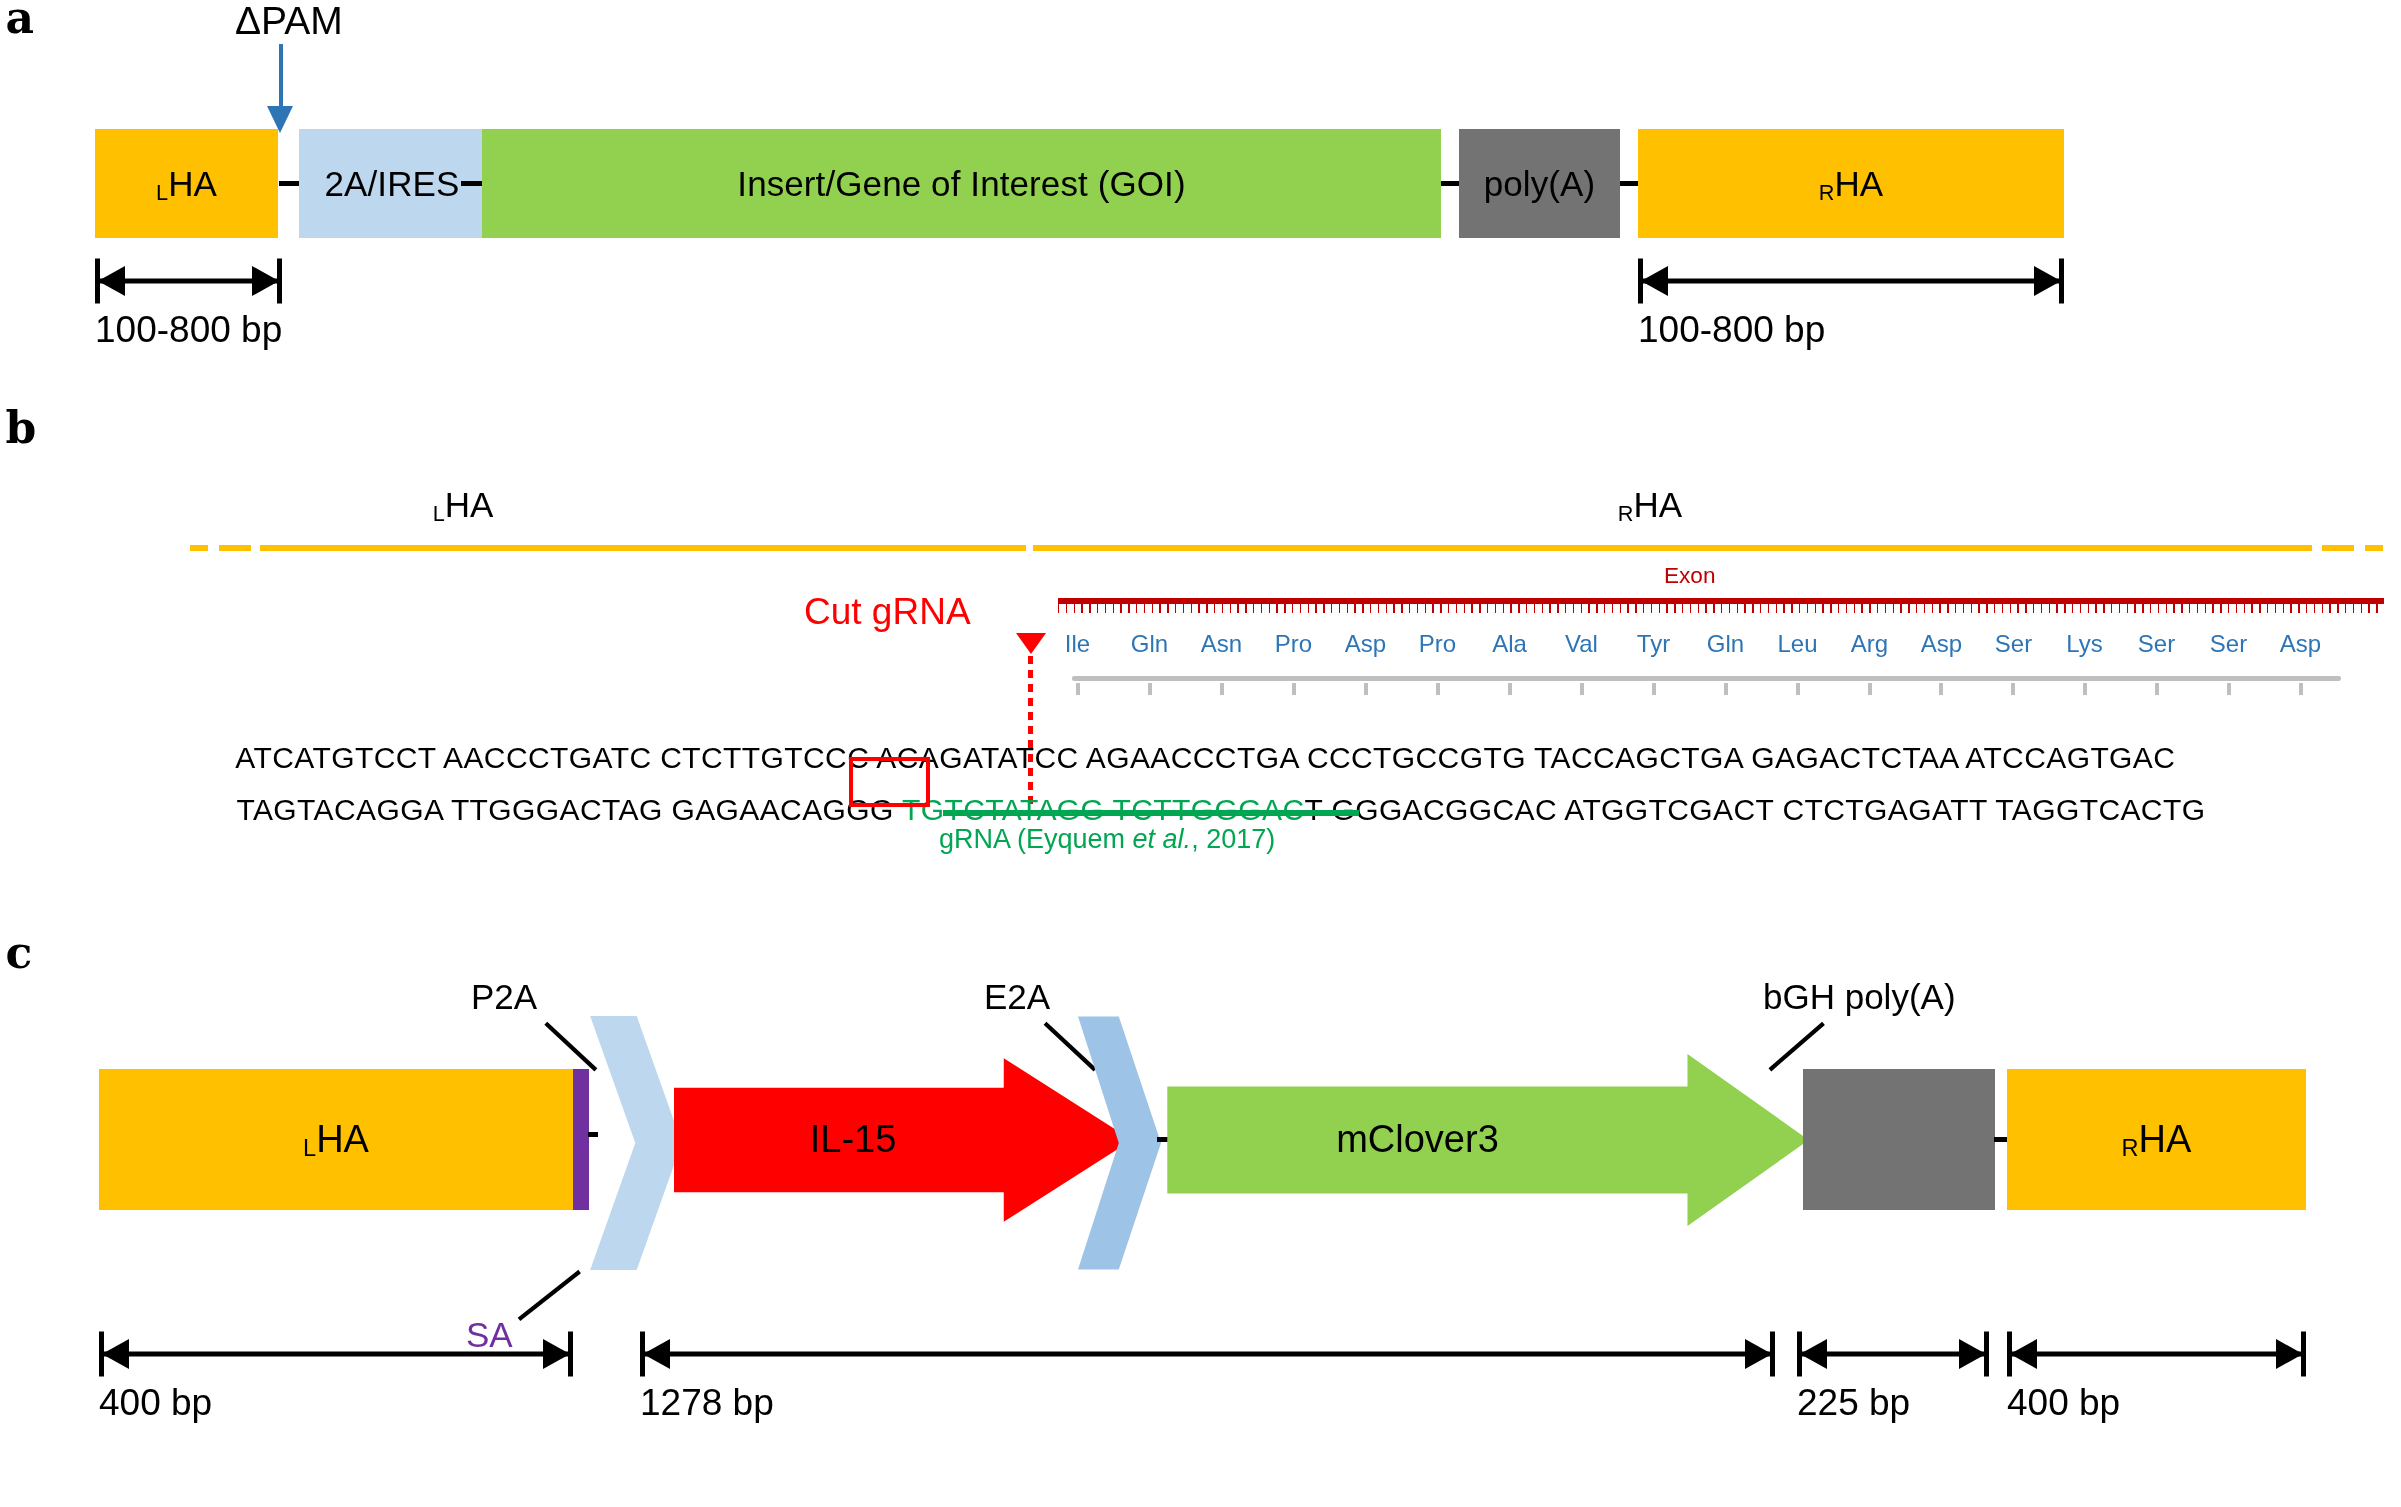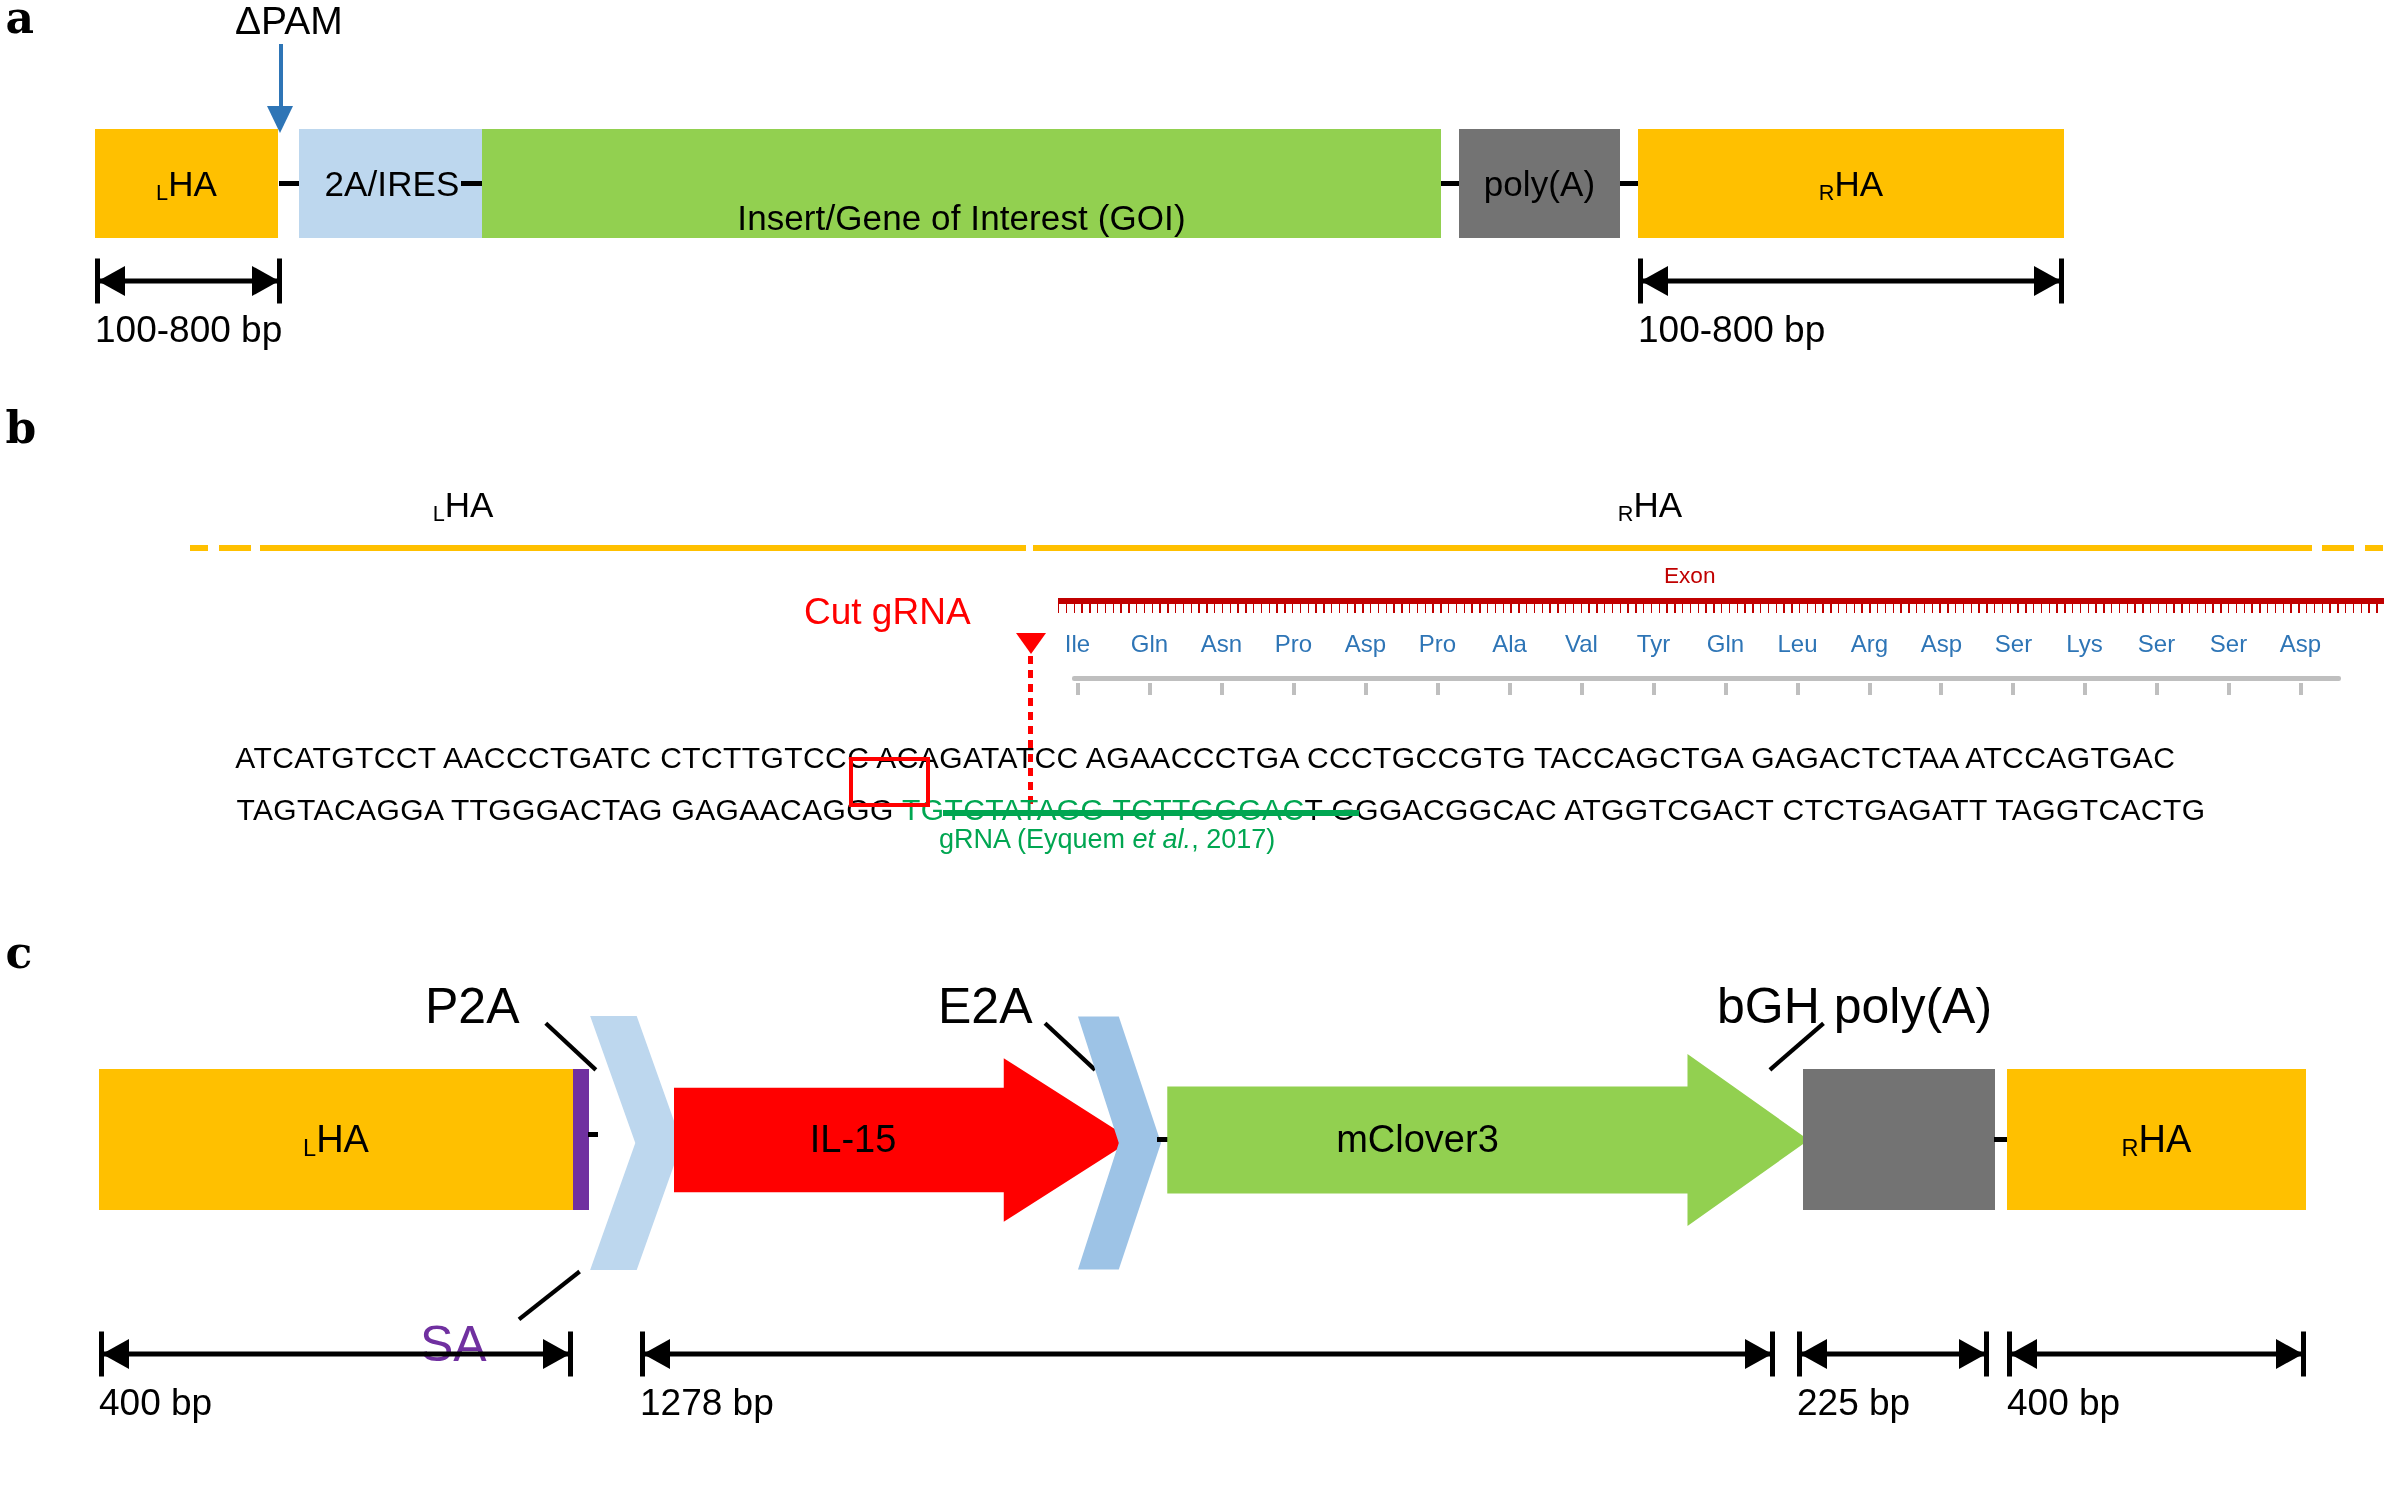--- a/index.html
+++ b/index.html
@@ -212,22 +212,23 @@
     position: absolute;
     display: flex; align-items: center; justify-content: center;
     font-size: 38px;
     color: #000;
     white-space: nowrap;
   }
   .sa-bar      { background: #7030A0; position:absolute; }
 
   .callout-label {
     position: absolute;
-    font-size: 50px;
-    white-space: nowrap;
+    font-size: 35px;
+    white-space: nowrap;
+    margin-left: 46px;
   }
   .callout-label.sa { color: #7030A0; }
 </style>
 </head>
 <body>
 
 <div class="fig">
 
   <div class="panel-letter" style="left:5.6px; top:-4.2px;">a</div>
 
@@ -238,21 +239,21 @@
               border-top:27px solid #2E75B6;"></div>
 
   <div class="a-box yellowbox" style="left:95px; top:129px; width:183px; height:109px;">
     <span><sub>L</sub><span>HA</span></span>
   </div>
   <div class="connector" style="left:279px; top:181px; width:20.5px;"></div>
   <div class="a-box bluebox" style="left:299px; top:129px; width:186px; height:109px;">
     <span>2A/IRES</span>
   </div>
   <div class="connector" style="left:461px; top:181px; width:20.5px;"></div>
-  <div class="a-box greenbox" style="left:482px; top:129px; width:959px; height:109px;align-items:flex-end;">
+  <div class="a-box greenbox" style="left:482px; top:129px; width:959px; height:109px;">
     <span>Insert/Gene of Interest (GOI)</span>
   </div>
   <div class="connector" style="left:1441px; top:181px; width:18.3px;"></div>
   <div class="a-box graybox" style="left:1459px; top:129px; width:161px; height:109px;">
     <span>poly(A)</span>
   </div>
   <div class="connector" style="left:1620px; top:181px; width:18.3px;"></div>
   <div class="a-box yellowbox" style="left:1638px; top:129px; width:426px; height:109px;">
     <span><sub>R</sub><span>HA</span></span>
   </div>

